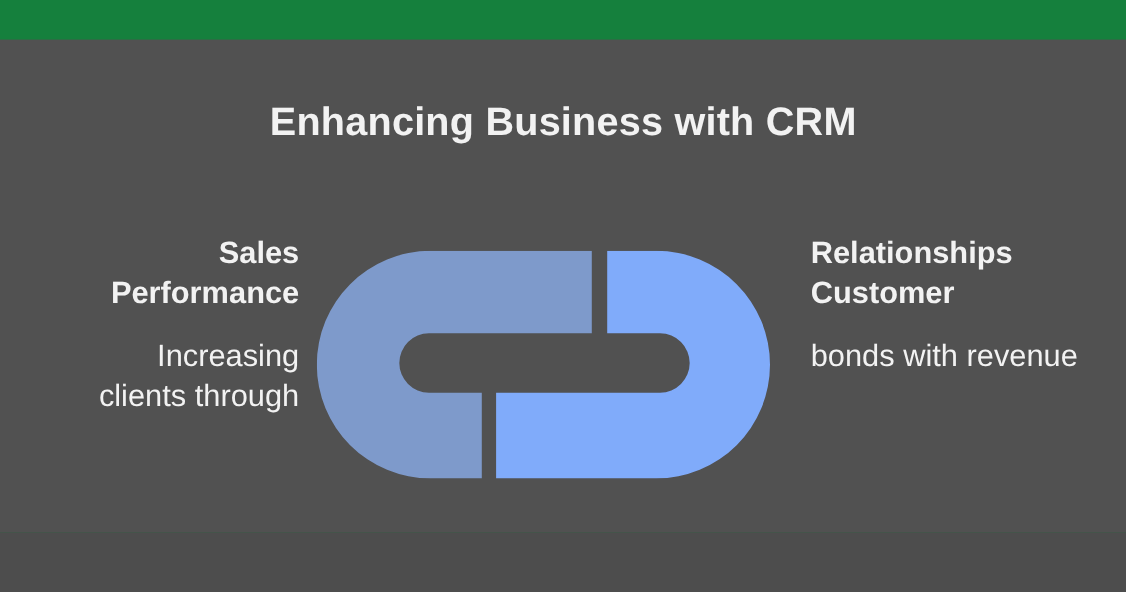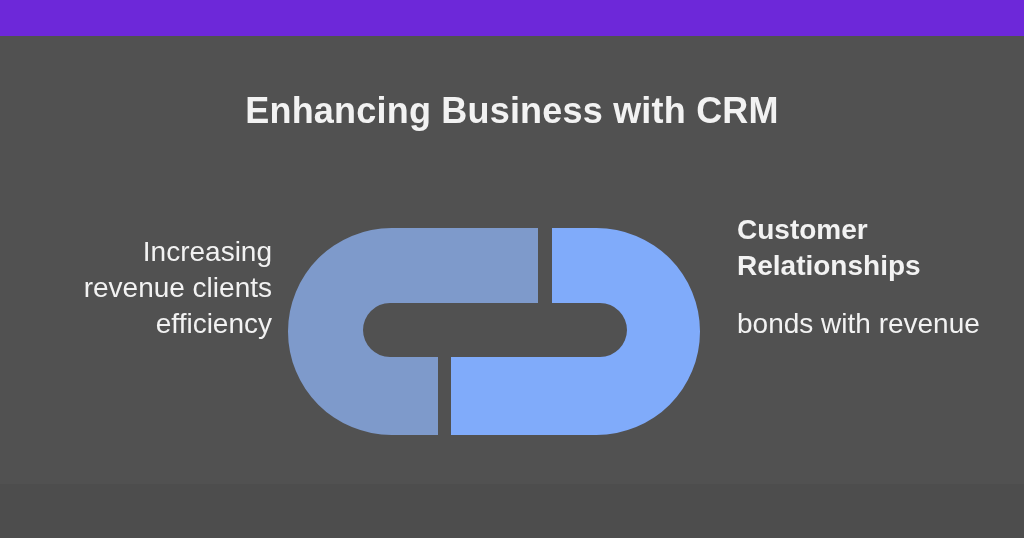--- a/index.html
+++ b/index.html
@@ -5,21 +5,21 @@
   html, body {
     margin: 0;
     padding: 0;
     background: #4d4d4d;
     font-family: "Liberation Sans", sans-serif;
   }
   .stage {
     position: relative;
     width: 1024px;
     height: 484px;
-    background: #6d28d9;
+    background: #15803d;
     overflow: hidden;
   }
   .canvas-band {
     position: absolute;
     left: 0;
     top: 36px;
     width: 1024px;
     height: 466px;
     background: #515151;
   }
@@ -75,34 +75,37 @@
 </style>
 </head>
 <body>
 
 <div class="stage">
   <div class="canvas-band"></div>
 
   <h1 class="title">Enhancing Business with CRM</h1>
 
   <div class="text-block left">
+    <div class="heading">
+      <div>Sales</div>
+      <div>Performance</div>
+    </div>
     <div class="desc">
       <div>Increasing</div>
-      <div>revenue clients</div>
-      <div>efficiency</div>
+      <div>clients through</div>
     </div>
   </div>
 
   <svg class="chain-svg" viewBox="0 0 412 207" aria-hidden="true">
     <path d="M250 0 L103.5 0 A103.5 103.5 0 0 0 103.5 207 L150 207 L150 129 L102 129 A27 27 0 0 1 102 75 L250 75 Z" fill="#7e9acb"></path>
     <path d="M264 0 L308.5 0 A103.5 103.5 0 0 1 308.5 207 L163 207 L163 129 L312 129 A27 27 0 0 0 312 75 L264 75 Z" fill="#80abfa"></path>
   </svg>
 
   <div class="text-block right">
     <div class="heading">
+      <div>Relationships</div>
       <div>Customer</div>
-      <div>Relationships</div>
     </div>
     <div class="desc">
       <div>bonds with revenue</div>
     </div>
   </div>
 </div>
 
 </body></html>

